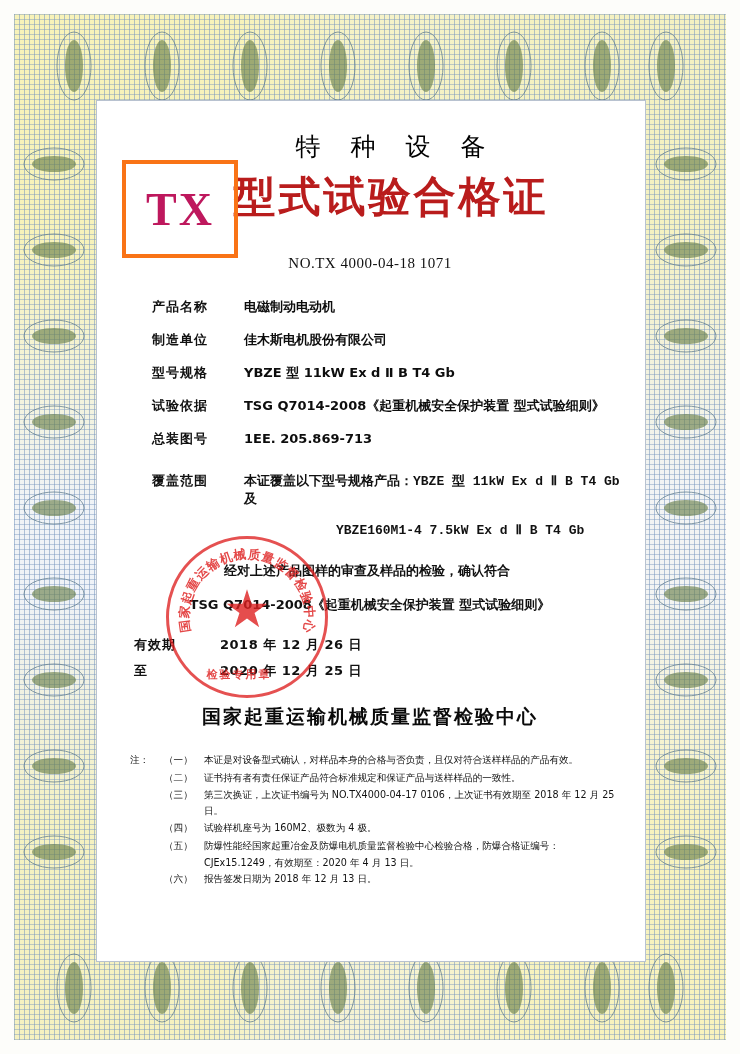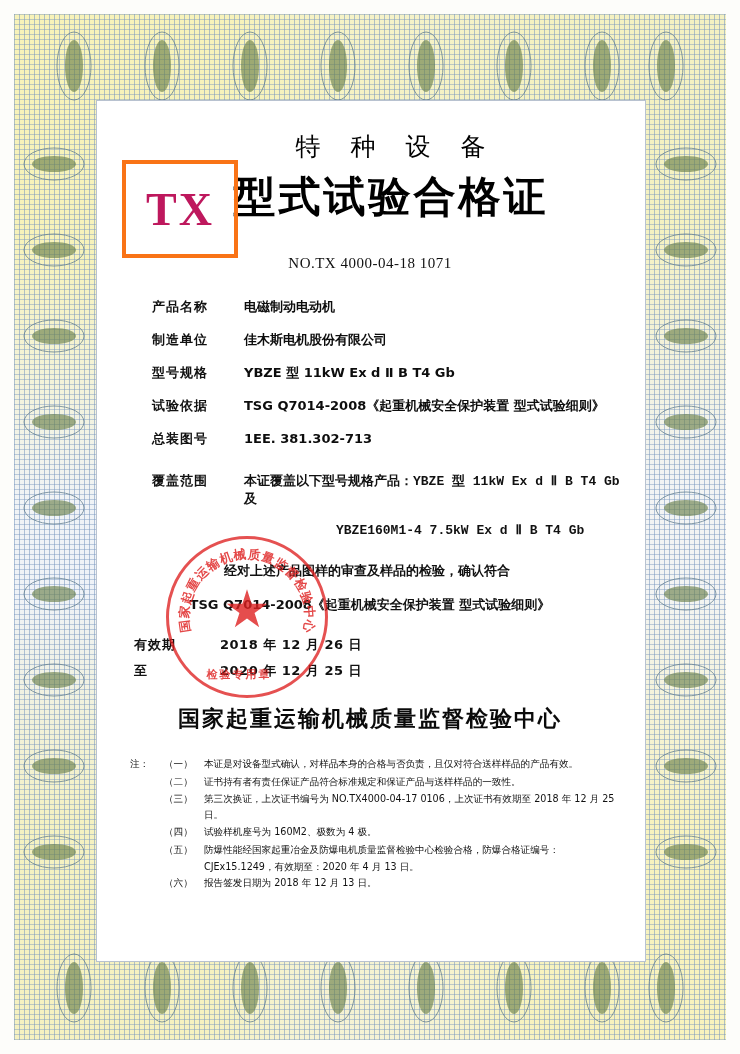--- a/index.html
+++ b/index.html
@@ -95,21 +95,21 @@
     color: #000000;
     margin: 14px 0 0 52px;
     font-family: "DejaVu Sans", sans-serif;
     font-weight: 500;
   }
   .title-big {
     text-align: center;
     font-size: 42px;
     font-weight: bold;
     letter-spacing: 3px;
-    color: #000000;
+    color: #b91c1c;
     margin: 6px 0 0 42px;
     font-family: "DejaVu Sans", sans-serif;
   }
 
   .cert-no {
     text-align: center;
     font-size: 15px;
     margin-top: 30px;
     letter-spacing: 0.5px;
     color: #111;
@@ -195,21 +195,21 @@
     letter-spacing: 1px;
   }
   .validity-value {
     flex: 1;
     letter-spacing: 0.5px;
   }
 
   .org {
     margin-top: 24px;
     text-align: center;
-    font-size: 22px;
+    font-size: 19px;
     font-weight: bold;
     letter-spacing: 2px;
     font-family: "DejaVu Sans", sans-serif;
     color: #0a0a0a;
   }
 
   .notes {
     margin-top: 22px;
     font-size: 9.6px;
     line-height: 1.62;
@@ -403,21 +403,21 @@
       <div class="field-row">
         <div class="field-label">型号规格</div>
         <div class="field-value">YBZE 型 11kW Ex d Ⅱ B T4 Gb</div>
       </div>
       <div class="field-row">
         <div class="field-label">试验依据</div>
         <div class="field-value">TSG Q7014-2008《起重机械安全保护装置 型式试验细则》</div>
       </div>
       <div class="field-row">
         <div class="field-label">总装图号</div>
-        <div class="field-value">1EE. 381.302-713</div>
+        <div class="field-value">1EE. 205.869-713</div>
       </div>
     </div>
 
     <div class="coverage">
       <div class="coverage-line1">
         <div class="coverage-label">覆盖范围</div>
         <div>本证覆盖以下型号规格产品：YBZE 型 11kW Ex d Ⅱ B T4 Gb 及</div>
       </div>
       <div class="coverage-line2">YBZE160M1-4 7.5kW Ex d Ⅱ B T4 Gb</div>
     </div>

